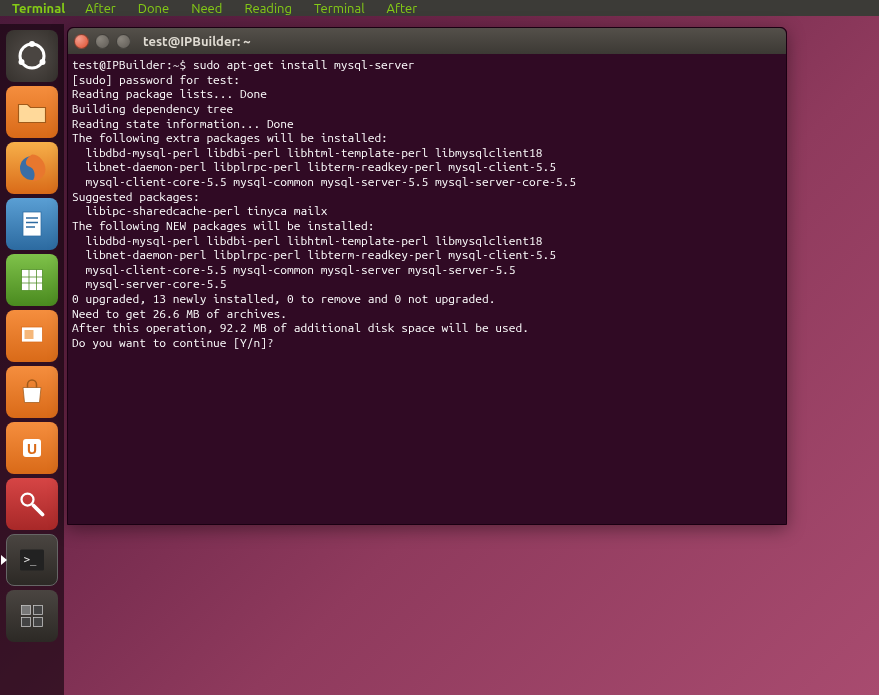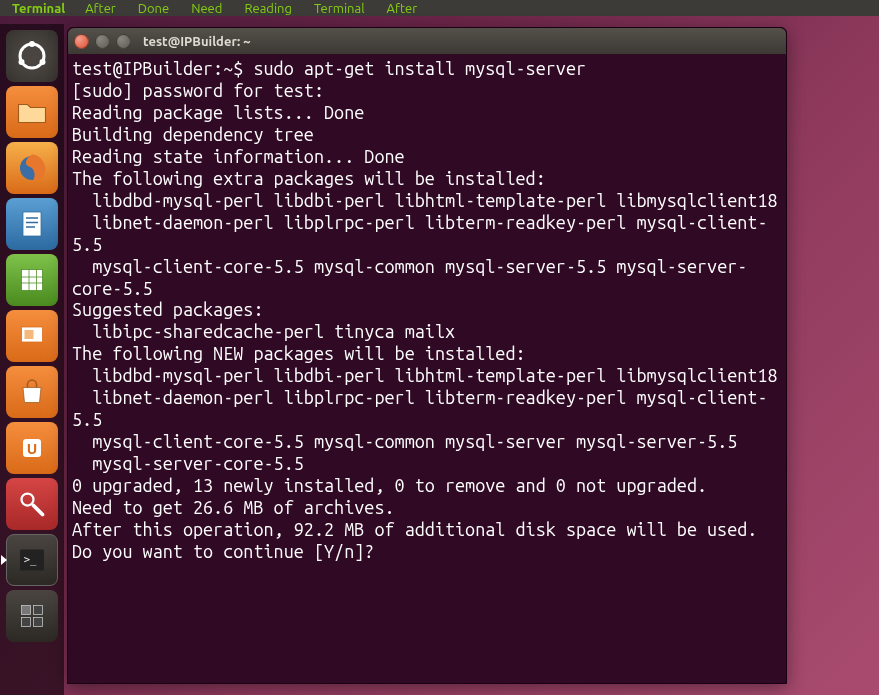--- a/index.html
+++ b/index.html
@@ -108,21 +108,21 @@
     .titlebar .title {
       color: #dfdbd2;
       font-size: 13px;
       font-weight: bold;
       margin-left: 6px;
     }
     .terminal-body {
       background: #300a24;
       color: #ffffff;
       font-family: "Ubuntu Mono", "DejaVu Sans Mono", monospace;
-      font-size: 18px;
+      font-size: 12px;
       line-height: 1.22;
       padding: 4px 4px 120px 4px;
       white-space: pre;
       min-height: 470px;
     }
     .term-line { white-space: pre-wrap; }
   </style>
 </head>
 <body>
 

